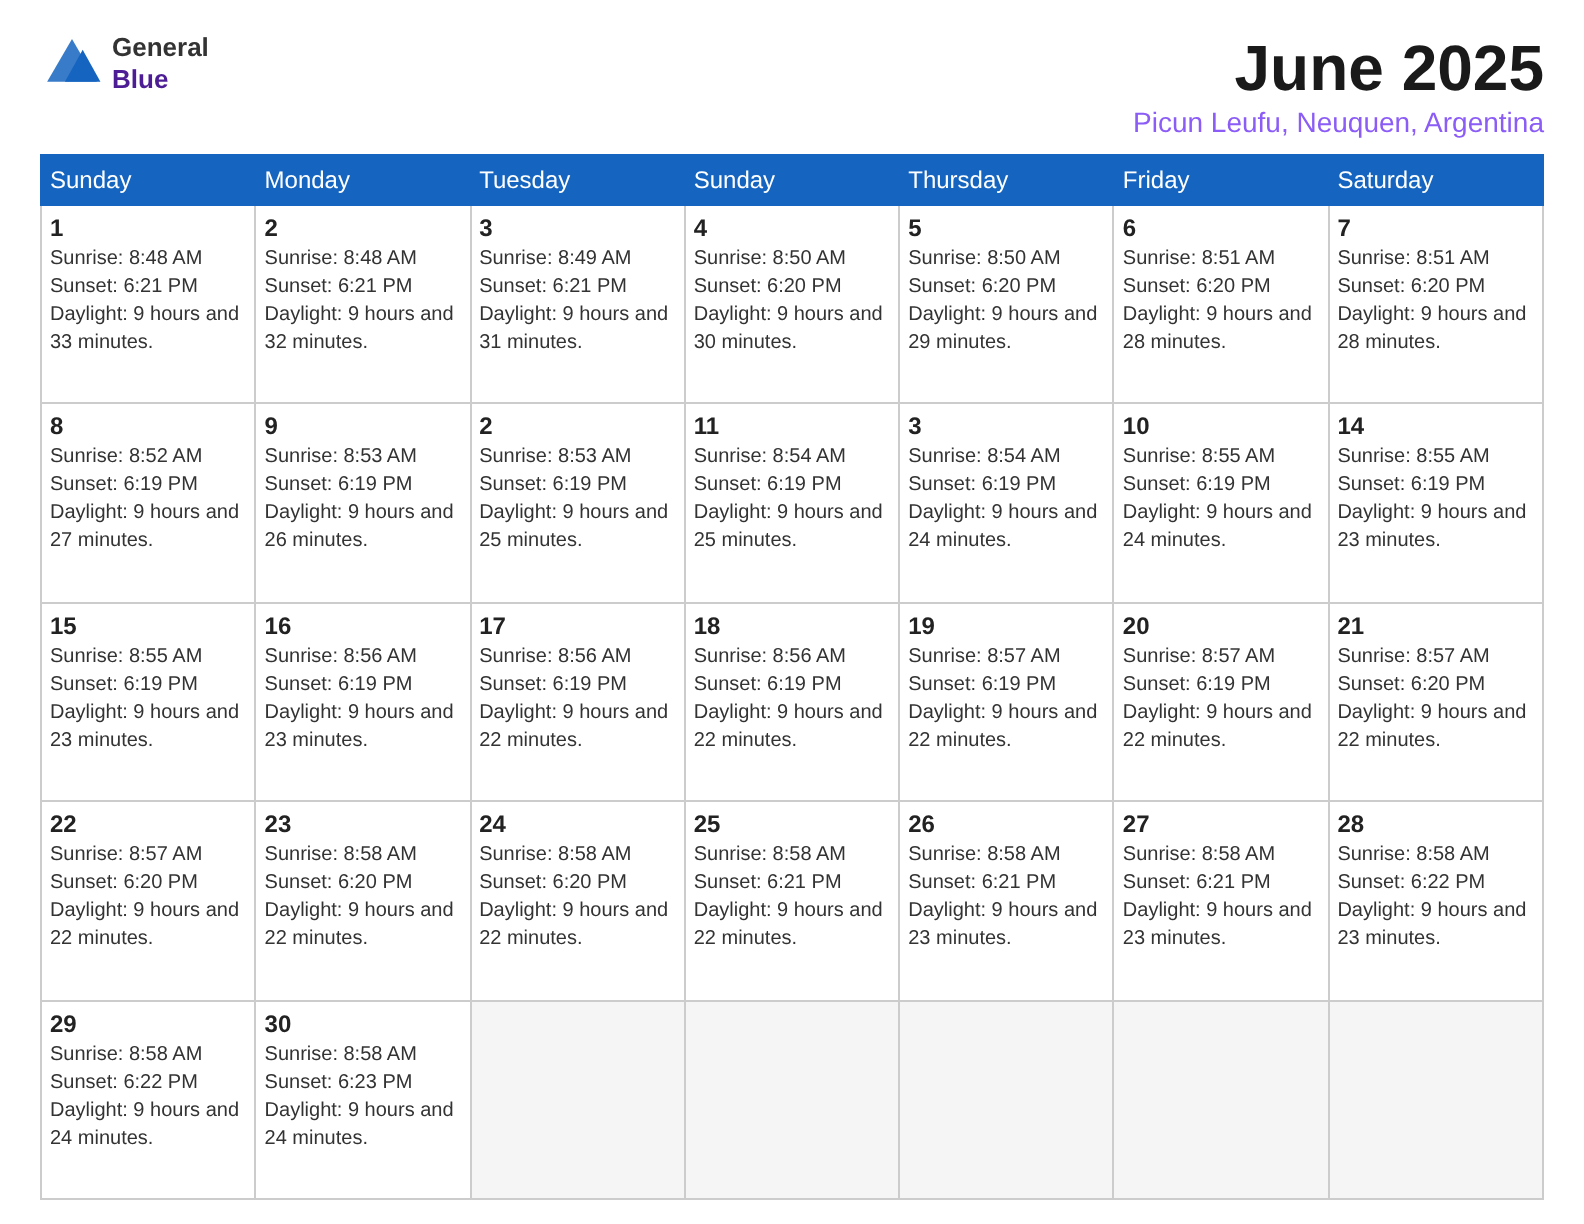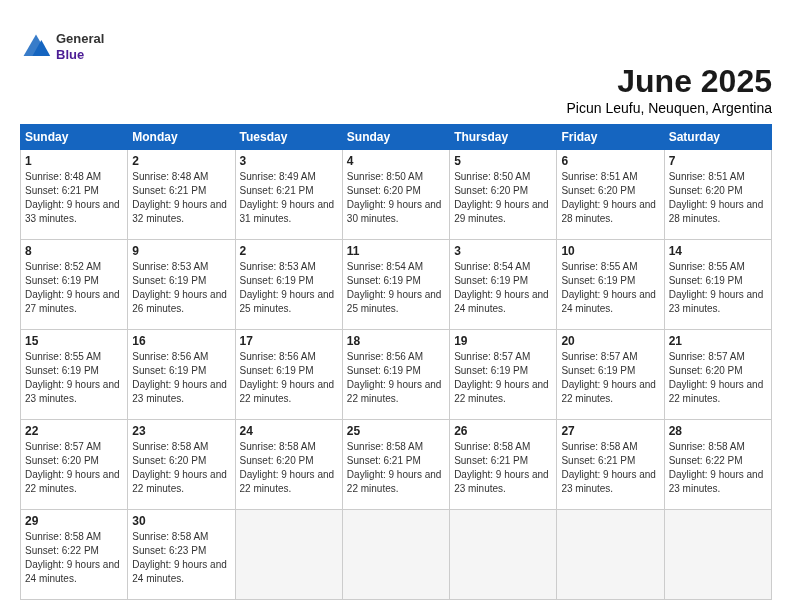--- a/index.html
+++ b/index.html
@@ -6,21 +6,21 @@
     body {
       width: 792px;
       height: 612px;
       font-family: Arial, sans-serif;
       background: #fff;
       overflow: hidden;
     }
     .page {
       width: 792px;
       height: 612px;
-      padding: 31px 20px 12px 20px;
+      padding: 16px 20px 12px 20px;
       display: flex;
       flex-direction: column;
     }
     .header-area {
       display: flex;
       justify-content: space-between;
       align-items: flex-start;
       margin-bottom: 8px;
     }
     .logo {
@@ -42,38 +42,37 @@
       width: 32px;
       height: 32px;
     }
     .title-area {
       text-align: right;
     }
     .main-title {
       font-size: 32px;
       font-weight: bold;
       color: #1a1a1a;
-      margin-top: 32px;
     }
     .subtitle {
       font-size: 14px;
-      color: #000000;
+      color: #8b5cf6;
     }
     .calendar {
       flex: 1;
       border: 1px solid #ccc;
       border-collapse: collapse;
       width: 100%;
       table-layout: fixed;
     }
     .calendar th {
       background: #1565c0;
       color: #fff;
       font-size: 12px;
-      font-weight: bold;
+      font-weight: normal;
       padding: 5px 4px;
       text-align: left;
       border: 1px solid #1565c0;
     }
     .calendar td {
       vertical-align: top;
       border: 1px solid #ccc;
       padding: 4px 4px 3px 4px;
       font-size: 10px;
       color: #222;

